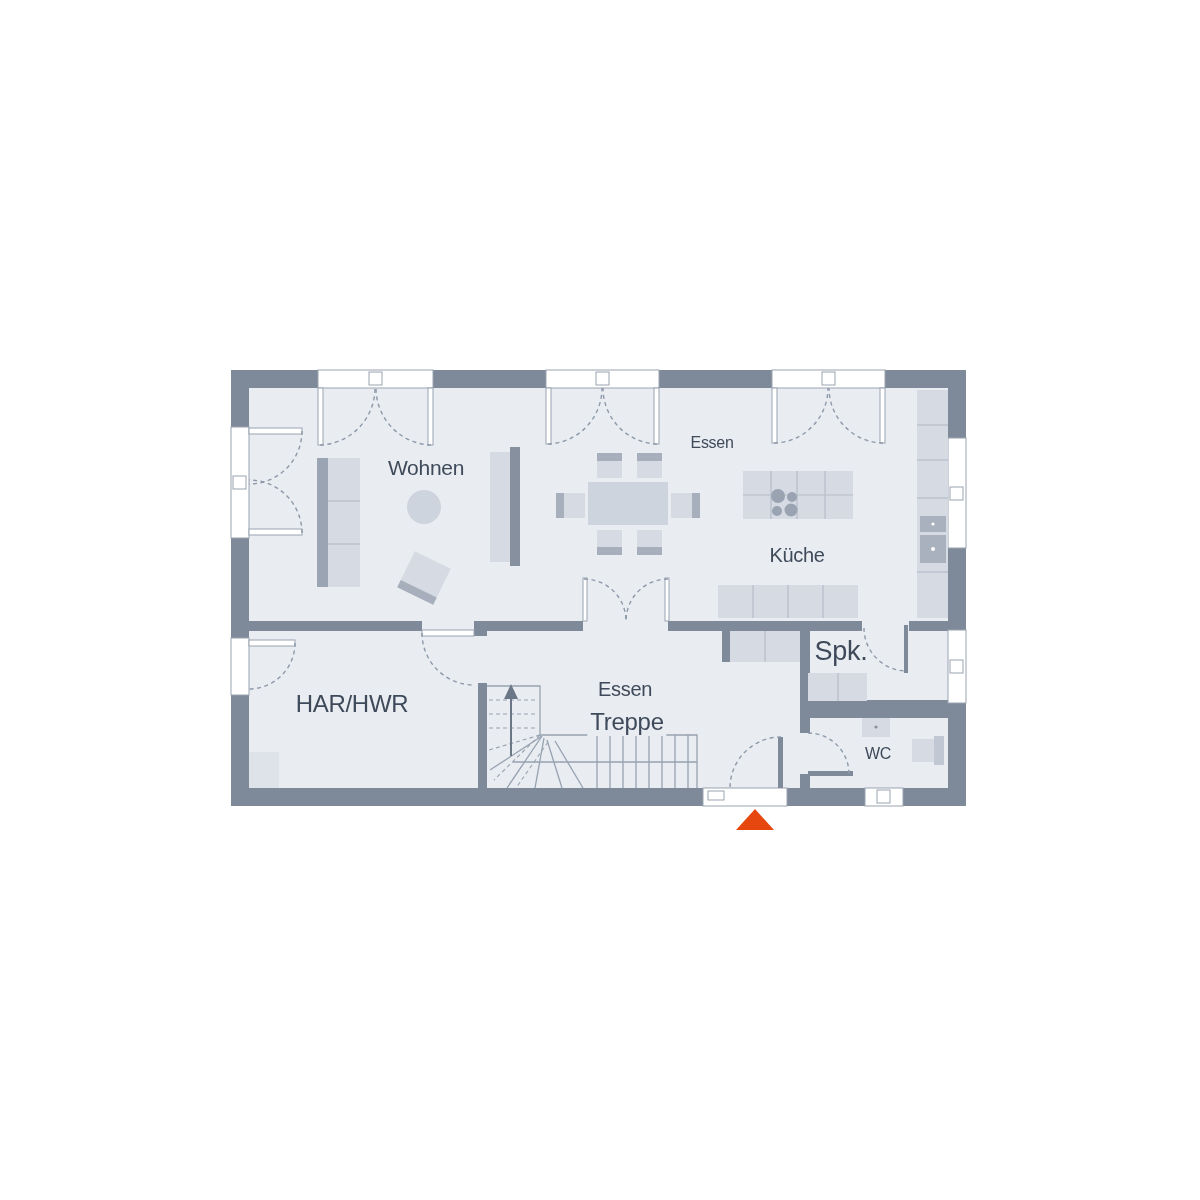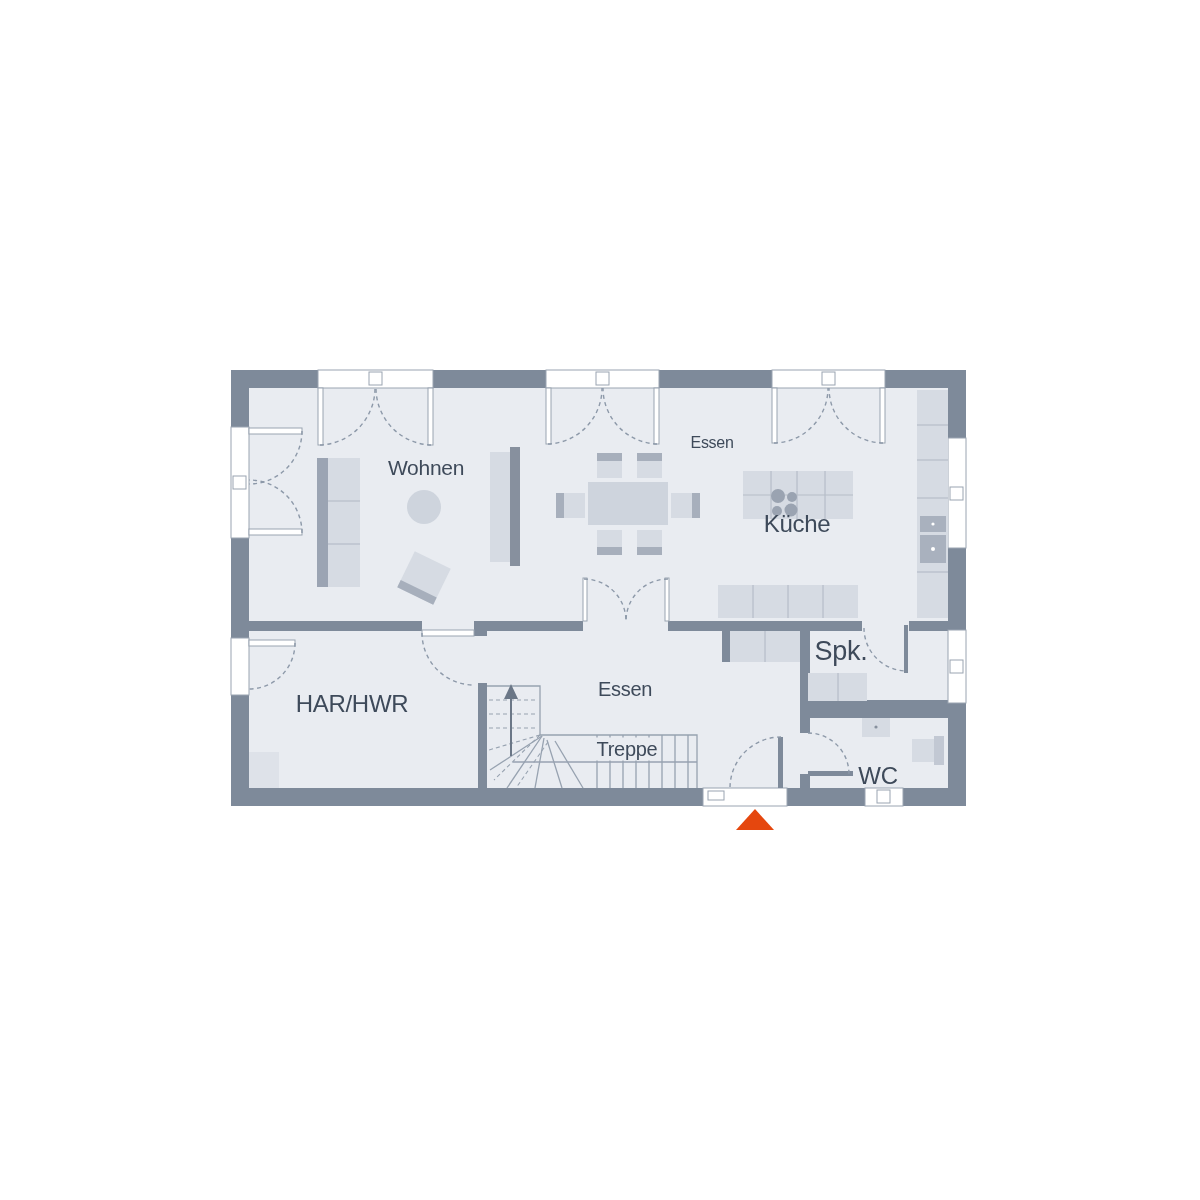--- a/index.html
+++ b/index.html
@@ -243,20 +243,20 @@
     </g>
 
     <g>
       <polygon points="736,830 774,830 755,809" style="fill:var(--accent)"></polygon>
     </g>
   </svg>
 
   <div>
     <div class="room-label" style="left:426px;top:468px;font-size:21px">Wohnen</div>
     <div class="room-label" style="left:712px;top:443px;font-size:16px">Essen</div>
-    <div class="room-label" style="left:797px;top:524px;font-size:24px">Küche</div>
+    <div class="room-label" style="left:797px;top:555px;font-size:20px">Küche</div>
     <div class="room-label" style="left:841px;top:651px;font-size:27px">Spk.</div>
     <div class="room-label" style="left:625px;top:689px;font-size:20px">Essen</div>
-    <div class="room-label boxed" style="left:627px;top:749px;font-size:20px">Treppe</div>
+    <div class="room-label boxed" style="left:627px;top:722px;font-size:24px">Treppe</div>
     <div class="room-label" style="left:352px;top:704px;font-size:24px">HAR/HWR</div>
-    <div class="room-label" style="left:878px;top:776px;font-size:24px">WC</div>
+    <div class="room-label" style="left:878px;top:754px;font-size:16px">WC</div>
   </div>
 </div>
 
 </body></html>

